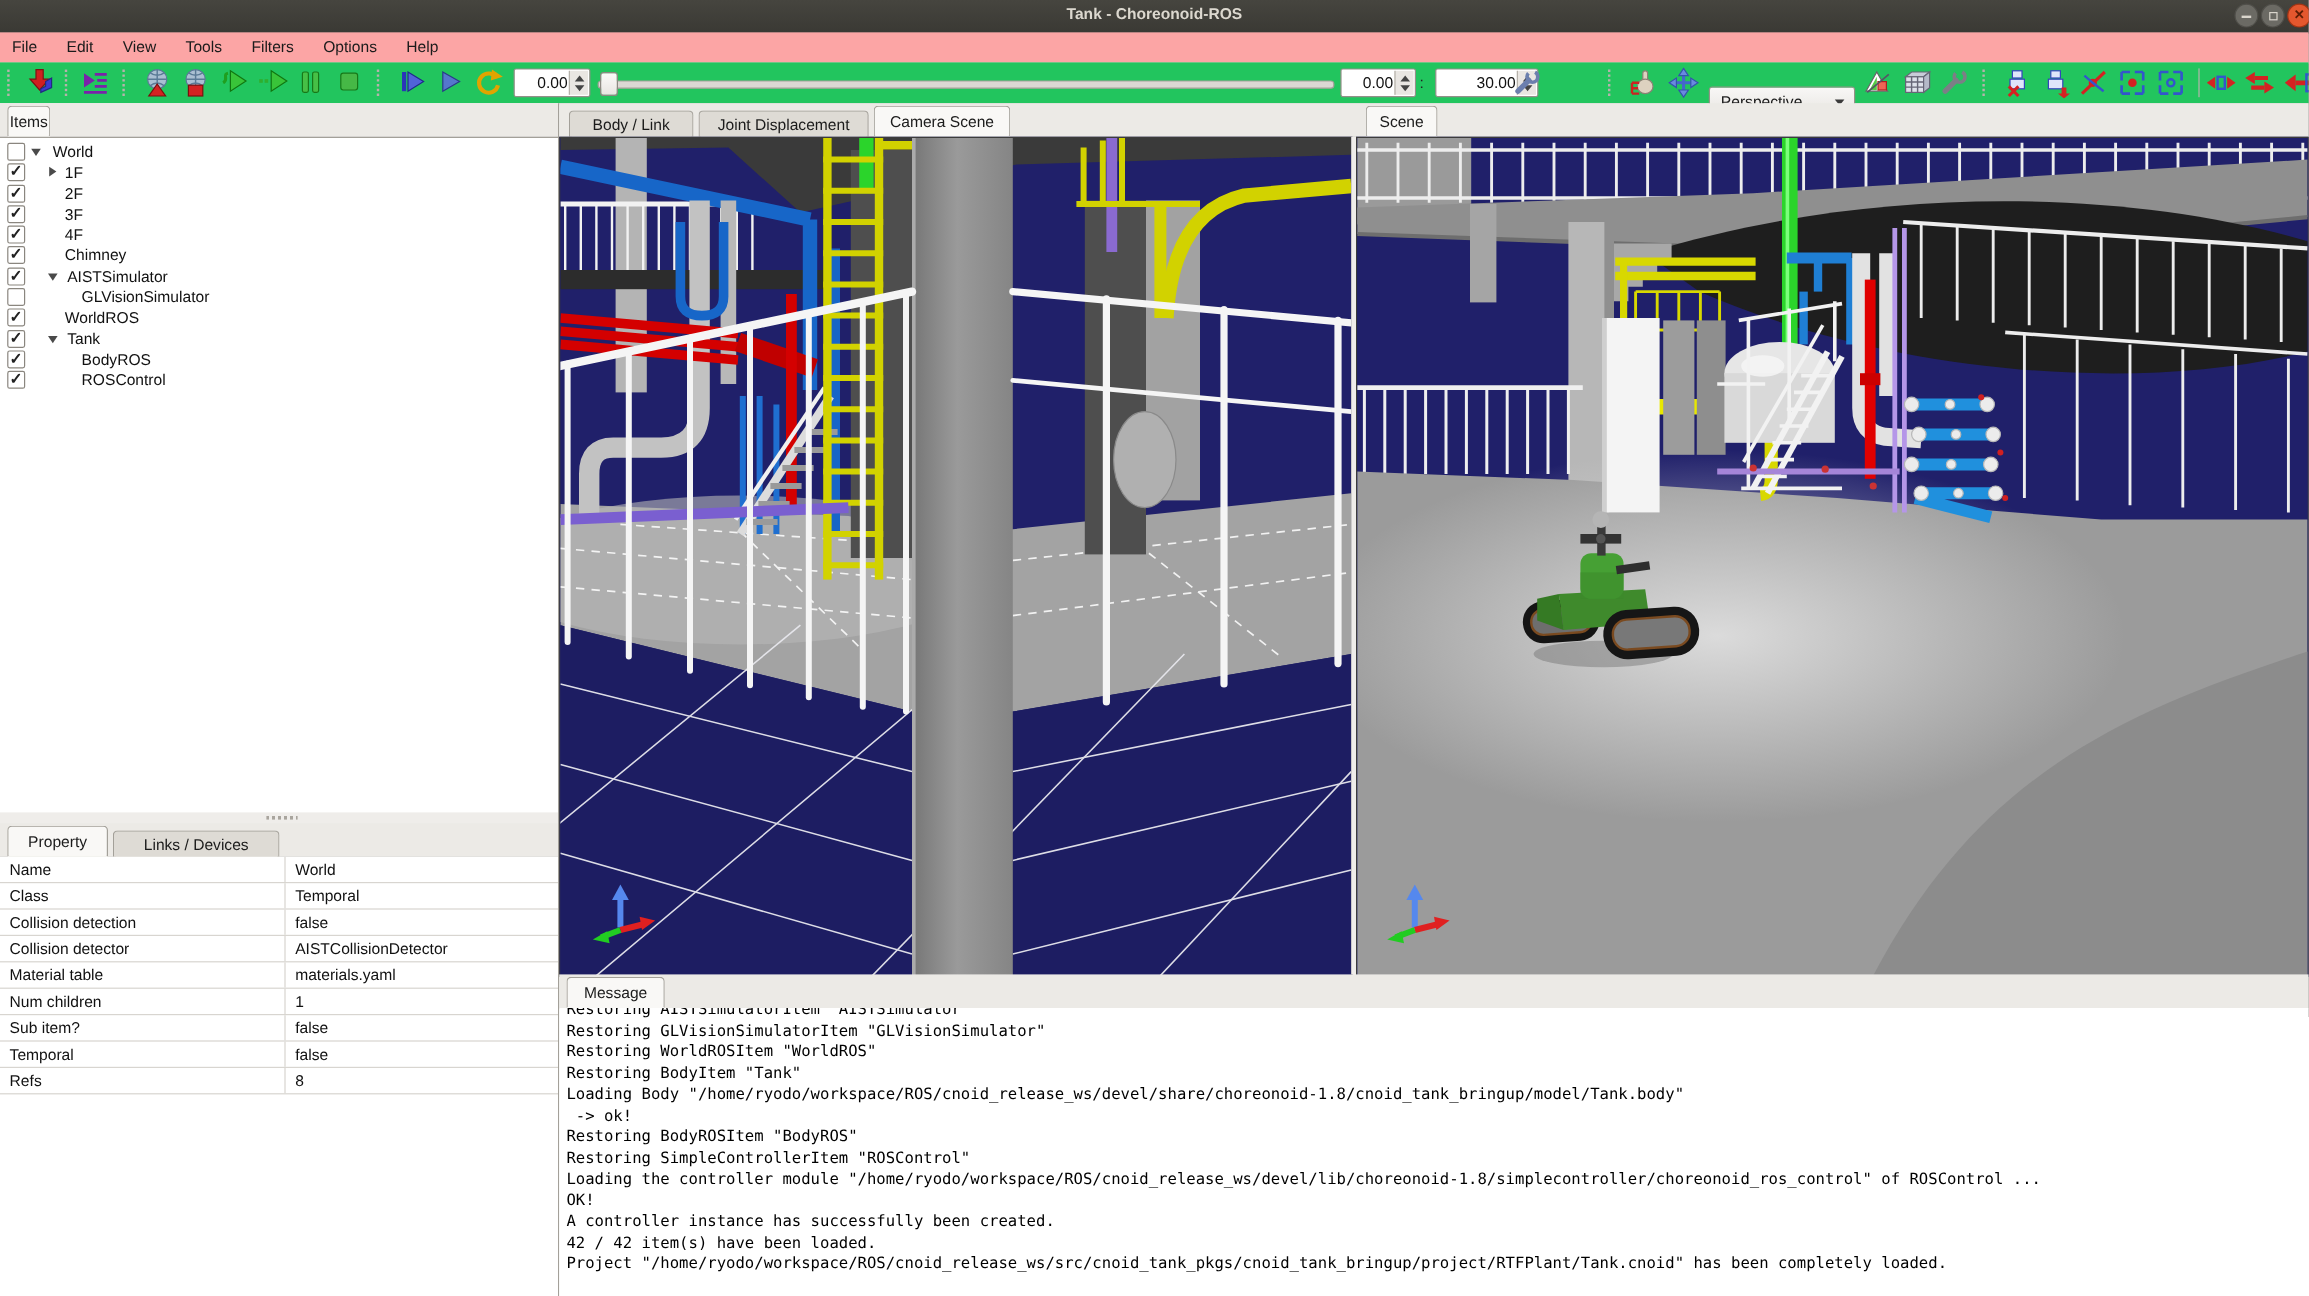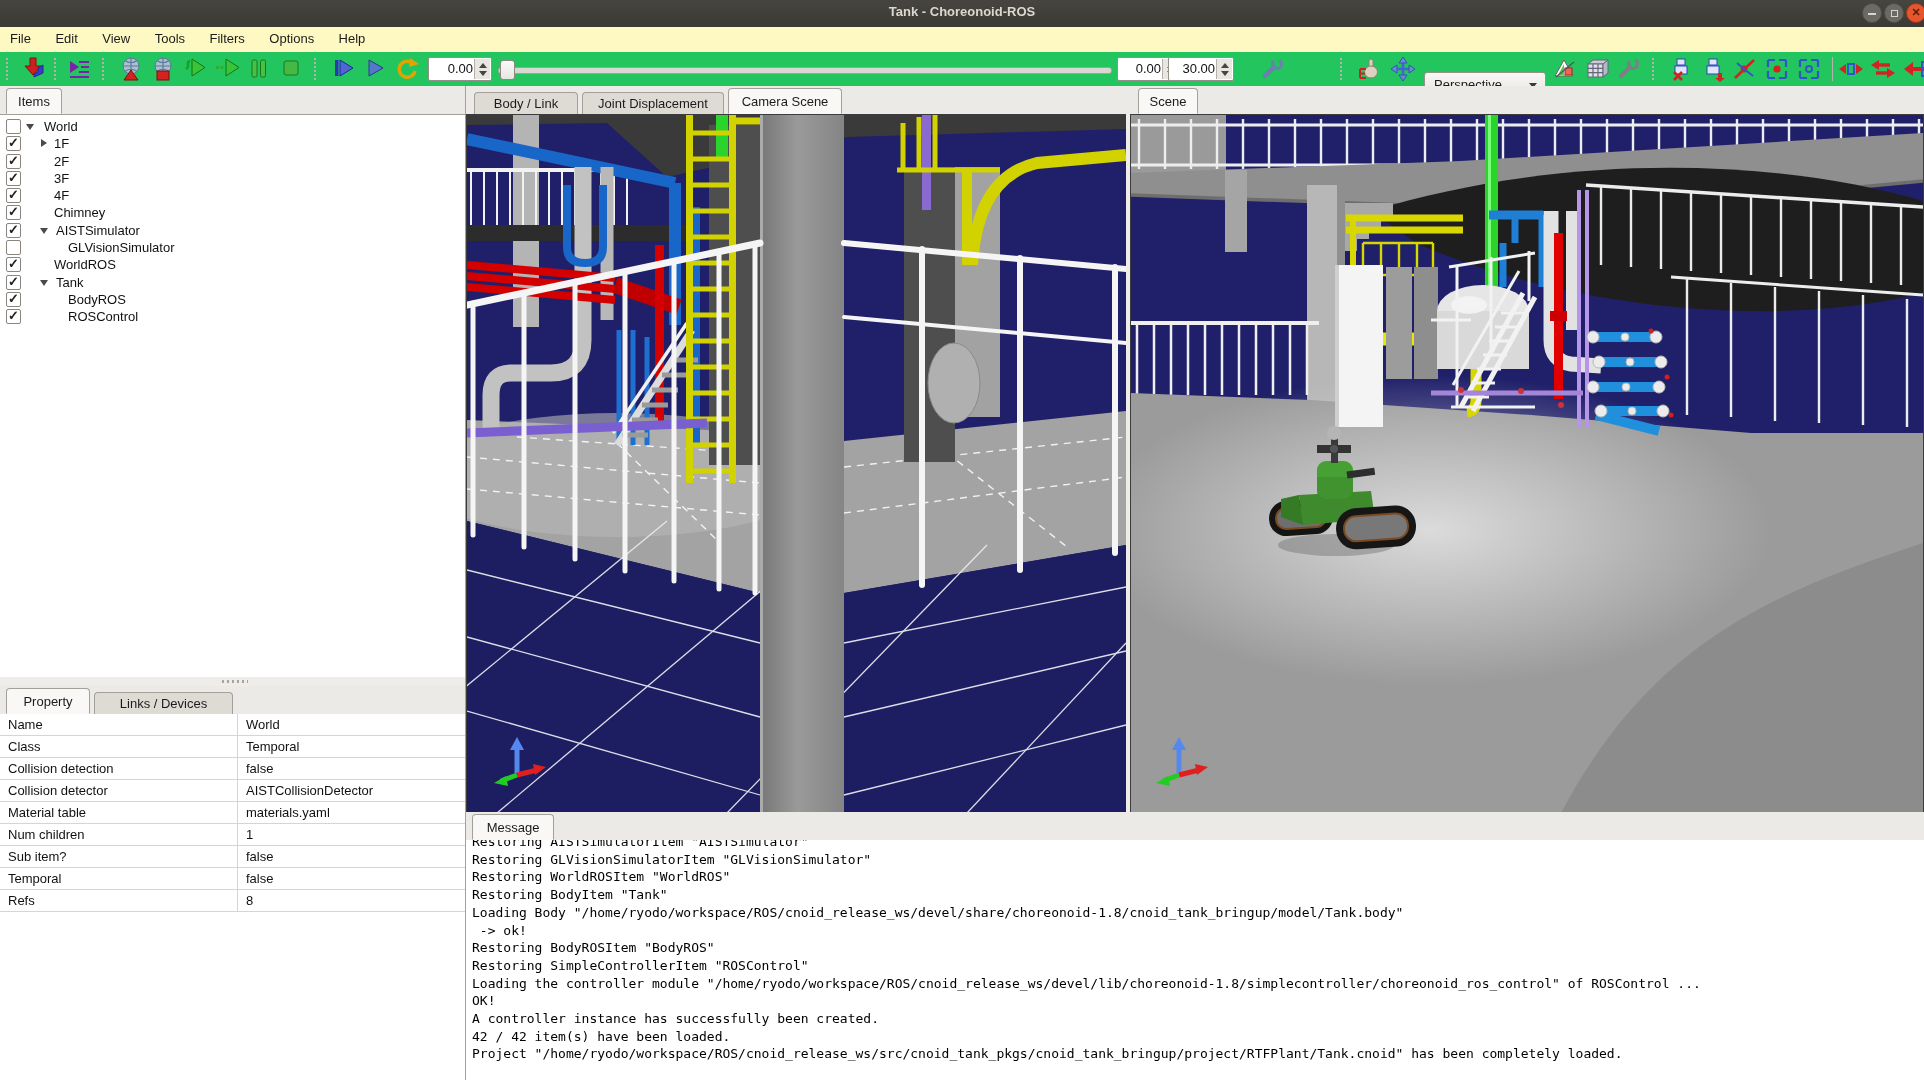--- a/index.html
+++ b/index.html
@@ -7,21 +7,21 @@
        -webkit-font-smoothing:antialiased;}
   
   .titlebar{position:absolute;left:0;top:0;width:1924px;height:27px;background:linear-gradient(#46453f,#3a3934);border-bottom:1px solid #262521;}
   .title-text{position:absolute;left:0;right:0;top:4px;text-align:center;color:#dcd8cf;font-size:13px;font-weight:bold;}
   .winbtn{position:absolute;top:3px;width:20px;height:20px;border-radius:50%;background:#6b6a64;border:1px solid #504f4a;box-sizing:border-box;}
   .winbtn.close{background:#e4572e;border-color:#a33414;}
   .winbtn .bar{position:absolute;left:5px;top:9px;width:8px;height:2px;background:#d9d5cc;}
   .winbtn .sq{position:absolute;left:5.5px;top:5.5px;width:7px;height:7px;border:1.5px solid #d9d5cc;box-sizing:border-box;}
   .winbtn .x{position:absolute;left:0;top:2px;width:100%;text-align:center;font-size:11px;color:#5e1d05;font-weight:bold;}
   
-  .menubar{position:absolute;left:0;top:27px;width:1924px;height:25px;background:#fef9c3;border-bottom:1px solid #e0ddd8;}
+  .menubar{position:absolute;left:0;top:27px;width:1924px;height:25px;background:#fca5a5;border-bottom:1px solid #e0ddd8;}
   .menu-item{display:inline-block;padding:4px 10px 0 10px;font-size:13px;color:#1b1b1b;height:21px;}
   
   .toolbar{position:absolute;left:0;top:52px;width:1924px;height:34px;background:#22c55e;border-bottom:1px solid #c6c2bb;}
   .tb{position:absolute;top:4px;width:28px;height:26px;}
   .grip{position:absolute;top:6px;width:4px;height:22px;border-left:2px dotted #b7b3ac;}
   .vsep{position:absolute;top:5px;width:1px;height:24px;background:#b7b3ac;}
   .spin{position:absolute;top:5px;height:24px;background:#fff;border:1px solid #949089;border-radius:2px;box-sizing:border-box;}
   .spin-val{position:absolute;right:18px;top:3px;font-size:13px;color:#111;}
   .spin-btns{position:absolute;right:1px;top:1px;width:15px;height:20px;background:#e9e6e2;border-left:1px solid #b5b1aa;}
   .spin-up{position:absolute;left:4px;top:4px;width:0;height:0;border-left:4px solid transparent;border-right:4px solid transparent;border-bottom:5px solid #444;}
@@ -181,21 +181,21 @@
       <div class="handle"></div>
     </div>
     <div class="spin" style="left:1117px;width:63px">
       <span class="spin-val">0.00</span>
       <span class="spin-btns">
           <span class="spin-up"></span>
           <span class="spin-dn"></span>
         </span>
     </div>
     <span class="colon" style="left:1183px">:</span>
-    <div class="spin" style="left:1168px;width:66px">
+    <div class="spin" style="left:1196px;width:86px">
       <span class="spin-val">30.00</span>
       <span class="spin-btns">
           <span class="spin-up"></span>
           <span class="spin-dn"></span>
         </span>
     </div>
     <div class="tb" style="left:1260px">
       <svg width="26" height="26">
           <circle cx="17" cy="8" r="4.5" fill="none" stroke="#6c7fae" stroke-width="3" stroke-dasharray="17 6"></circle>
           <path d="M5,20 L14,11" stroke="#6c7fae" stroke-width="4.5" stroke-linecap="round"></path>
@@ -299,21 +299,21 @@
       <svg width="26" height="26">
           <polygon points="2,13 11,6 11,20" fill="#d42222"></polygon>
           <path d="M11,13 H22" stroke="#d42222" stroke-width="4"></path>
           <rect x="20" y="6" width="4" height="14" fill="none" stroke="#3355cc" stroke-width="2"></rect>
         </svg>
     </div>
   </div>
 
   <div class="left-panel">
     <div class="tabbar" style="left:0;top:0;width:465px;height:28px">
-      <div class="tab active" style="left:6px;width:56px">Items</div>
+      <div class="tab active" style="left:6px;width:36px">Items</div>
     </div>
     <div class="treeview">
       <div style="height:3px"></div>
       <div class="trow">
           <span class="cb"></span>
           <span class="exp" style="left:26px"></span>
           <span class="tlabel" style="left:44px">World</span>
         </div>
       <div class="trow">
           <span class="cb checked"></span>

